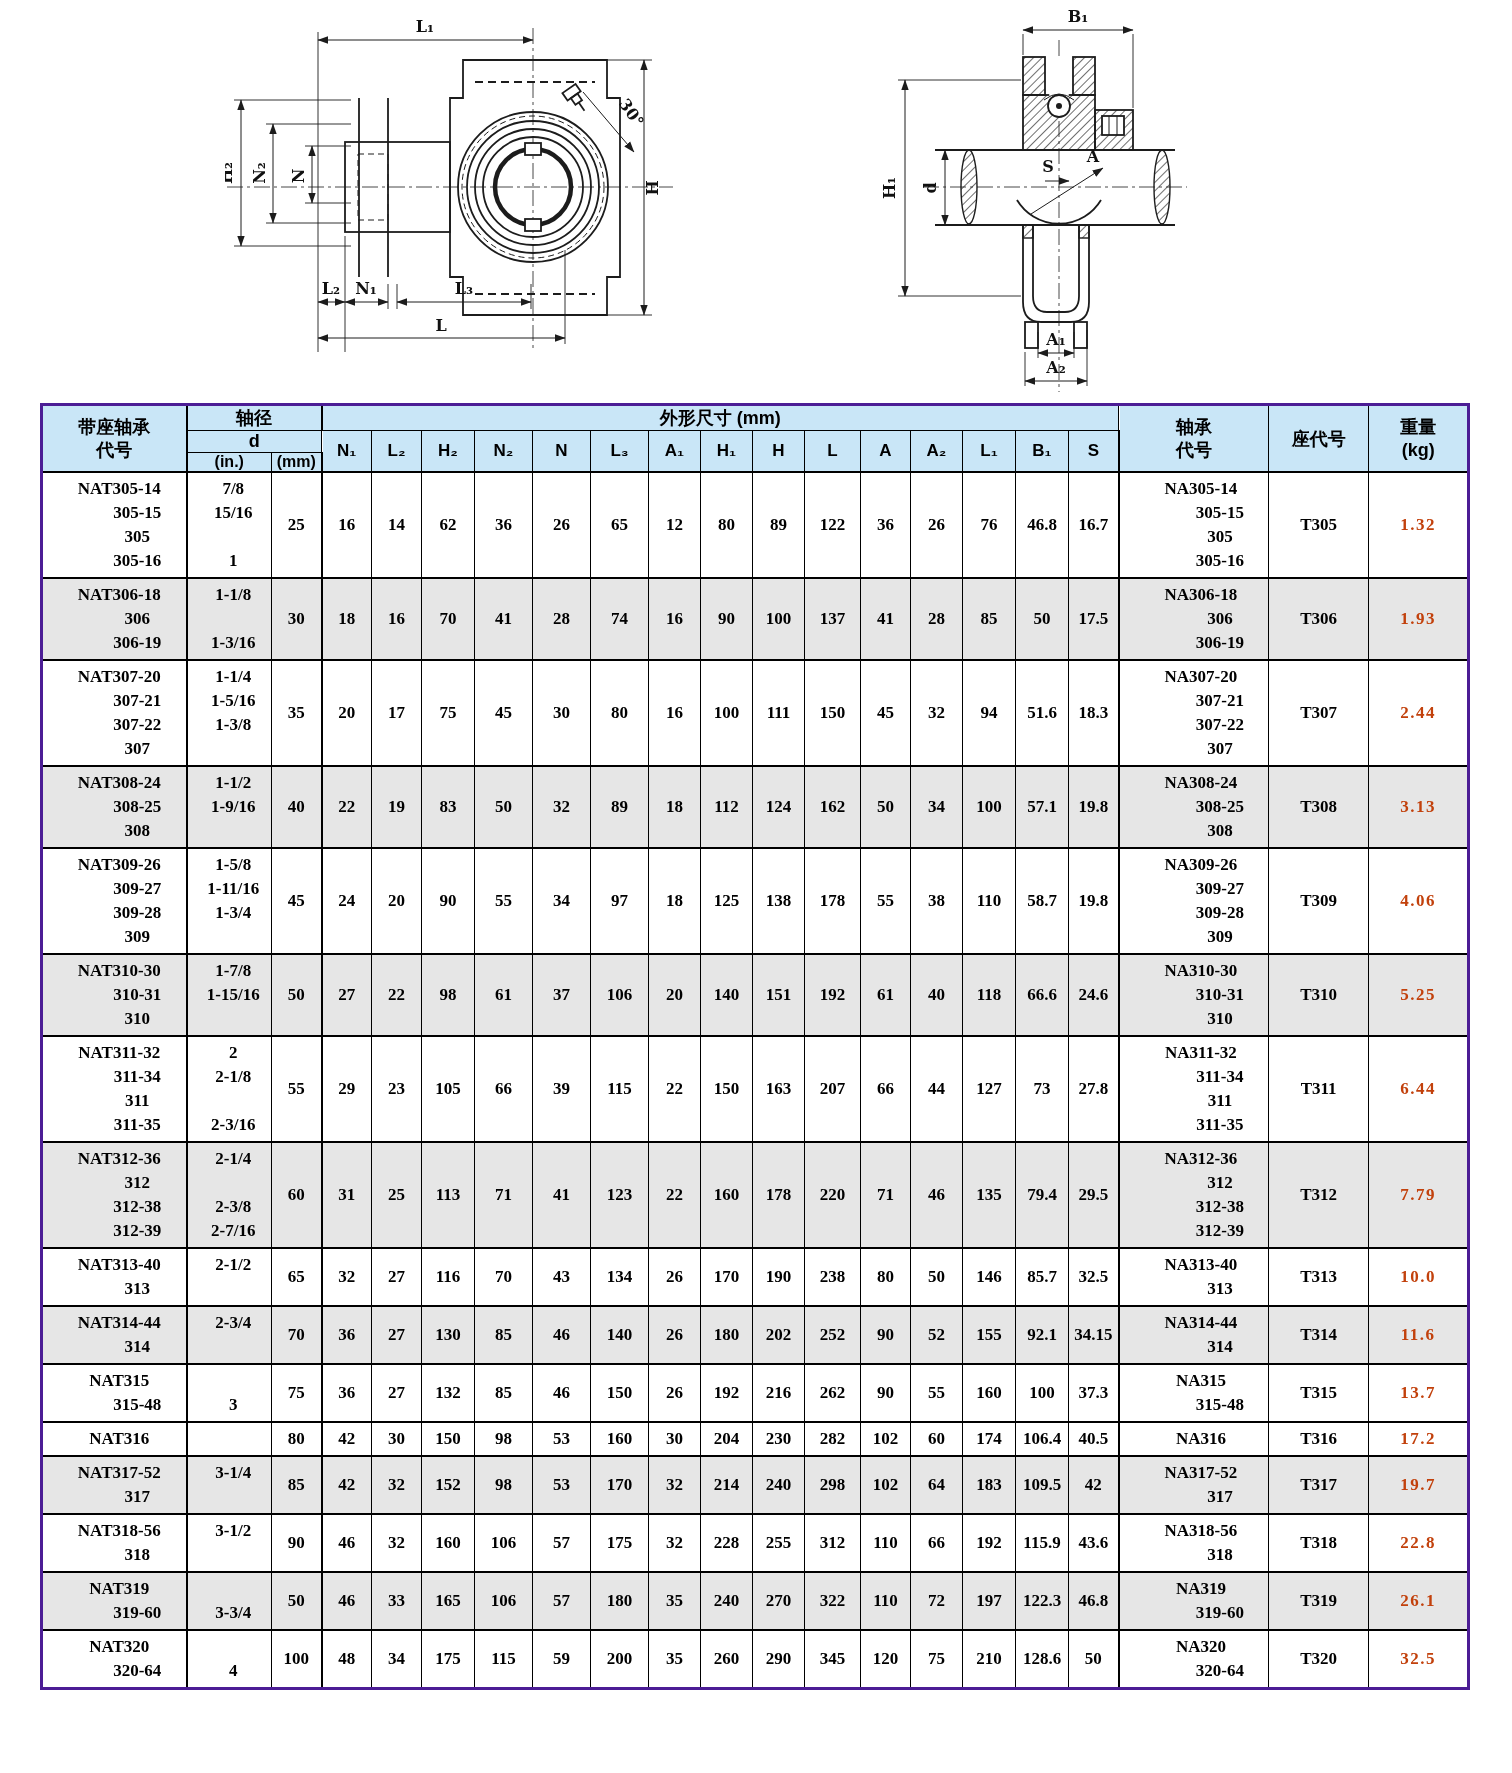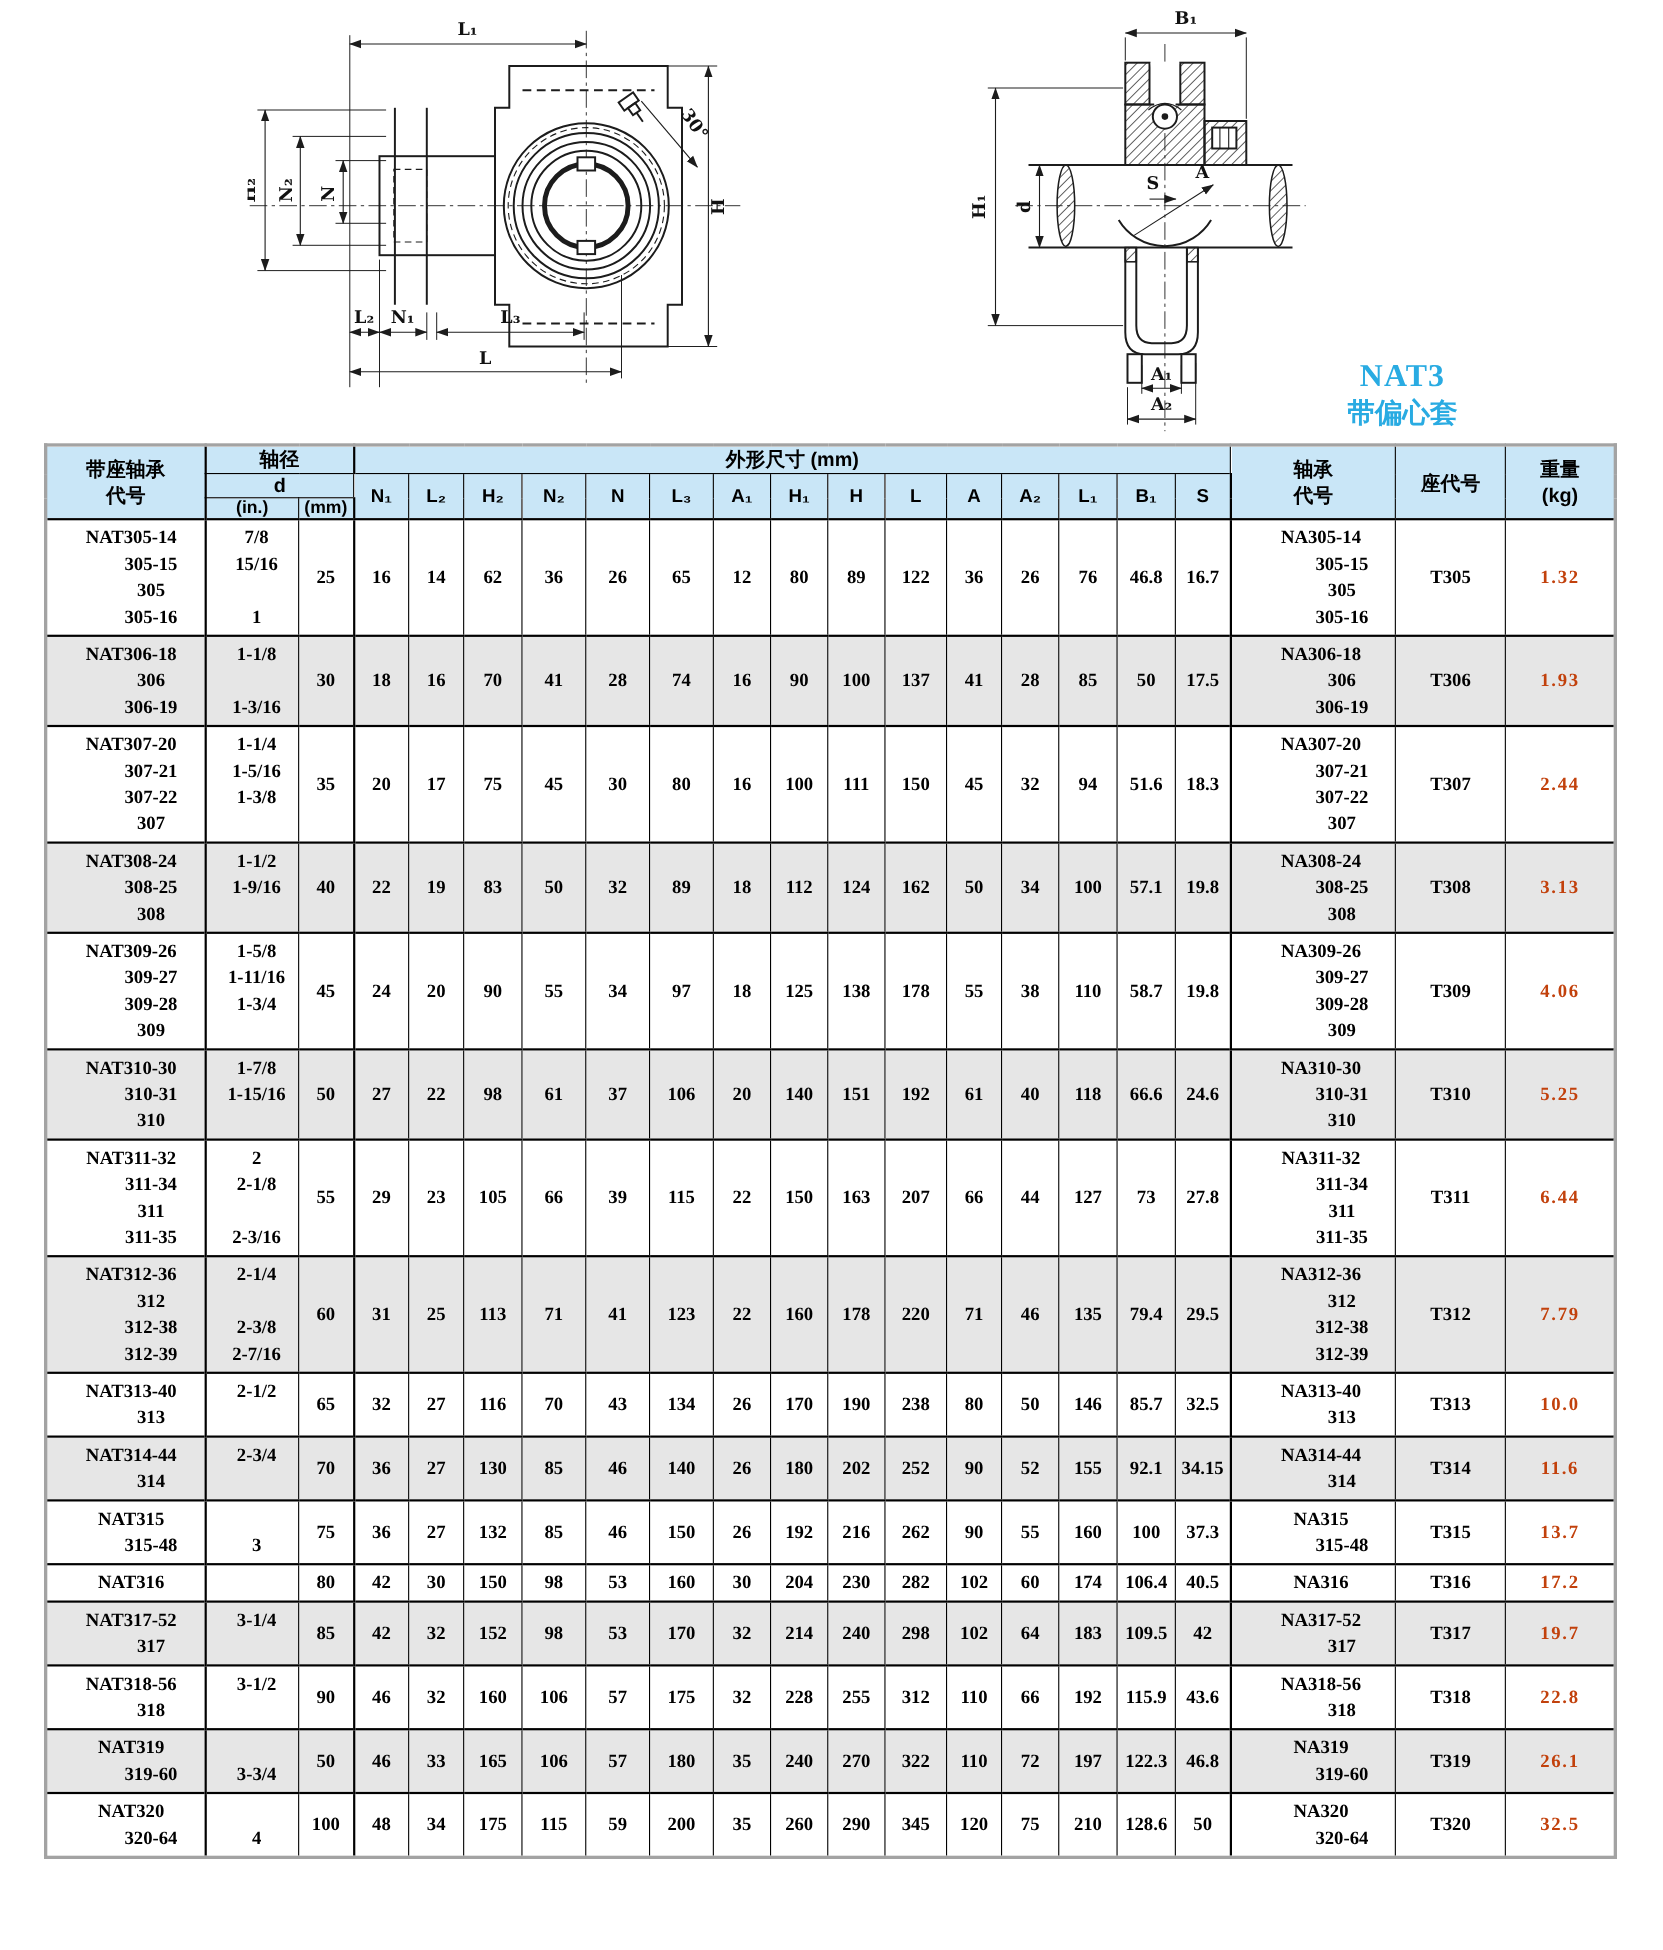--- a/index.html
+++ b/index.html
@@ -14,21 +14,21 @@
   svg .hid{stroke-dasharray:8 5;}
   svg .bore{stroke-width:4.5;}
   svg .dsh{stroke-dasharray:6 4;}
   
   #cornerLabel{position:absolute;left:1185px;top:326px;width:180px;text-align:center;
      color:var(--accent,#29abe2);line-height:1.15;}
   #cornerLabel .l1{font:700 29px "Liberation Serif",serif;letter-spacing:1px;}
   #cornerLabel .l2{font:700 25px "Liberation Sans",sans-serif;}
   
   #specTable{position:absolute;left:40px;top:403px;width:1427px;border-collapse:collapse;
-     table-layout:fixed;border:3px solid #a3a3a3;}
+     table-layout:fixed;border:3px solid #4c1d95;}
   #specTable th,#specTable td{border:1.5px solid #000;padding:0;overflow:hidden;}
   #specTable thead th{background:var(--hdr,#c9e6f7);font-weight:700;font-size:18px;
      font-family:"Liberation Sans",sans-serif;text-align:center;vertical-align:middle;}
   #specTable thead th.small{font-size:16px;}
   #specTable .dimth{font:700 17px "Liberation Sans",sans-serif;border-bottom-width:2.3px;}
   #specTable tr.h3 th{border-bottom-width:2.3px;}
   #specTable .h-codes,#specTable .cell-codes{border-right-width:2.3px;}
   #specTable .h-dmm,#specTable .cell-dmm{border-right-width:2.3px;text-align:center;}
   #specTable .h-dims{border-left-width:2.3px;margin-top:27px;}
   #specTable .last-dim{border-right-width:2.3px;}
@@ -190,24 +190,20 @@
     <line class="ext" x1="253" y1="332" x2="253" y2="358"></line>
     <line class="ext" x1="289" y1="332" x2="289" y2="358"></line>
     <text x="271" y="345">A₁</text>
     <line class="dim" x1="253" y1="353" x2="289" y2="353" marker-start="url(#arS)" marker-end="url(#arS)"></line>
     <line class="ext" x1="240" y1="352" x2="240" y2="386"></line>
     <line class="ext" x1="302" y1="330" x2="302" y2="386"></line>
     <text x="271" y="373">A₂</text>
     <line class="dim" x1="240" y1="381" x2="302" y2="381" marker-start="url(#arS)" marker-end="url(#arS)"></line>
   </svg>
 
-  <div id="cornerLabel">
-    <div class="l1">NAT3</div>
-    <div class="l2">带偏心套</div>
-  </div>
 
   <table id="specTable">
     <colgroup>
       <col style="width:145px">
         <col style="width:85px">
         <col style="width:50px">
       <col style="width:50px">
         <col style="width:50px">
         <col style="width:53px">
         <col style="width:58px">

